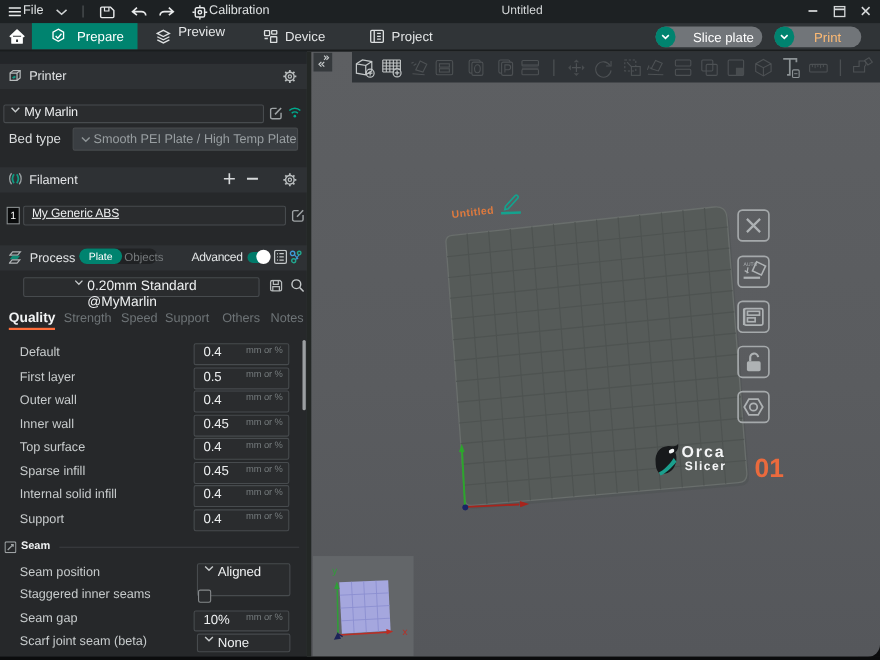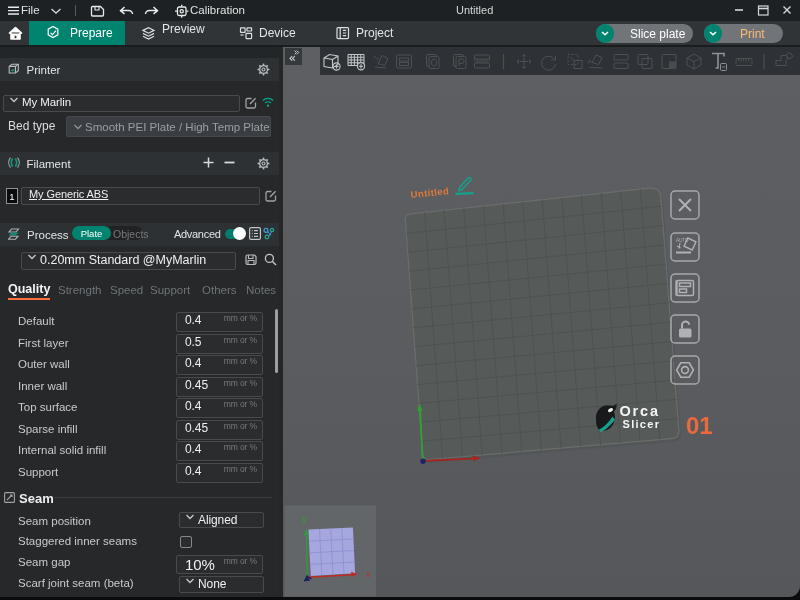--- a/index.html
+++ b/index.html
@@ -218,21 +218,21 @@
     <path d="M5 3.6 h4 M5 6.5 h4 M5 9.4 h4" stroke="#c3c7c8" stroke-width="1.1"></path>
     <path d="M2.8 3.6 h0.8 M2.8 6.5 h0.8 M2.8 9.4 h0.8" stroke="#c3c7c8" stroke-width="1.3"></path>
   </svg>
   <svg class="abs" style="left:263px;top:180px" width="12" height="13" viewBox="0 0 12 13">
     <circle cx="3" cy="3.4" r="2" fill="none" stroke="#3f9bd8" stroke-width="1.3"></circle>
     <circle cx="9" cy="3" r="1.6" fill="none" stroke="#21a78f" stroke-width="1.3"></circle>
     <circle cx="4" cy="10" r="1.8" fill="none" stroke="#21a78f" stroke-width="1.3"></circle>
     <path d="M5 5 L8 8.5 M8.8 4.6 L5.8 9" stroke="#3f9bd8" stroke-width="1"></path>
   </svg>
 
-  <div class="inbox" style="left:21px;top:205px;width:215px;height:18px;">
+  <div class="inbox" style="left:21px;top:205px;width:215px;height:18px;padding-left:40px;">
     <svg style="margin-left:5px" width="10" height="8" viewBox="0 0 10 8">
           <path d="M1.5 2 l3.5 3.5 L8.5 2" stroke="#c6cacb" stroke-width="1.3" fill="none"></path>
         </svg>
     <span style="margin-left:3px;font-size:12.5px;letter-spacing:0;">0.20mm Standard @MyMarlin</span>
   </div>
   <svg class="abs" style="left:245px;top:207px" width="12" height="12" viewBox="0 0 12 12">
     <path d="M1 2.5 a1.5 1.5 0 0 1 1.5 -1.5 h7 l1.5 1.5 v6.5 a1.5 1.5 0 0 1 -1.5 1.5 h-7 a1.5 1.5 0 0 1 -1.5 -1.5 z" fill="none" stroke="#b7bbbc" stroke-width="1.2"></path>
     <path d="M3.5 1 v3.5 h4.5 v-3.5 M3 10.5 v-4 h6 v4" fill="none" stroke="#b7bbbc" stroke-width="1.1"></path>
   </svg>
   <svg class="abs" style="left:264px;top:206px" width="13" height="13" viewBox="0 0 13 13">
@@ -286,34 +286,34 @@
   <span class="plabel" style="top:419px;">Support</span>
   <div class="inbox" style="left:176px;top:415.5px;width:87px;height:20px;">
         <span style="margin-left:8px;font-size:12px;">0.4</span>
         <span class="hint">mm or %</span>
       </div>
 
   <svg class="abs" style="left:4px;top:445px" width="11" height="11" viewBox="0 0 11 11">
     <rect x="0.6" y="0.6" width="9.8" height="9.8" rx="1" fill="none" stroke="#9ea3a5" stroke-width="1.1"></rect>
     <path d="M3 8 L8 3 M6 3 h2 v2" stroke="#9ea3a5" stroke-width="1.1" fill="none"></path>
   </svg>
-  <span class="abs" style="left:19px;top:444px;font-size:13px;font-weight:bold;color:#eef0f1;">Seam</span>
+  <span class="abs" style="left:19px;top:444px;font-size:10px;font-weight:bold;color:#eef0f1;">Seam</span>
   <div class="abs" style="left:54px;top:450px;width:218px;height:1px;background:#3b3e40;"></div>
   <span class="plabel" style="top:468px;">Seam position</span>
-  <div class="inbox" style="left:179px;top:465px;width:85px;height:16px;">
+  <div class="inbox" style="left:179px;top:465px;width:85px;height:30px;">
     <svg style="margin-left:5px" width="10" height="8" viewBox="0 0 10 8">
           <path d="M1.5 2 l3.5 3.5 L8.5 2" stroke="#c6cacb" stroke-width="1.3" fill="none"></path>
         </svg>
     <span style="margin-left:3px;font-size:12px;">Aligned</span>
   </div>
   <span class="plabel" style="top:488px;">Staggered inner seams</span>
   <div class="abs" style="left:180px;top:489px;width:11.5px;height:11.5px;border:1px solid #85898b;background:#2a2c2e;border-radius:2px;"></div>
   <span class="plabel" style="top:509px;">Seam gap</span>
   <div class="inbox" style="left:176px;top:507.5px;width:87px;height:19px;">
-        <span style="margin-left:8px;font-size:15px;">10%</span>
+        <span style="margin-left:8px;font-size:12px;">10%</span>
         <span class="hint">mm or %</span>
       </div>
   <span class="plabel" style="top:530px;">Scarf joint seam (beta)</span>
   <div class="inbox" style="left:179px;top:528.5px;width:85px;height:17.5px;">
     <svg style="margin-left:5px" width="10" height="8" viewBox="0 0 10 8">
           <path d="M1.5 2 l3.5 3.5 L8.5 2" stroke="#c6cacb" stroke-width="1.3" fill="none"></path>
         </svg>
     <span style="margin-left:3px;font-size:12px;">None</span>
   </div>
 

